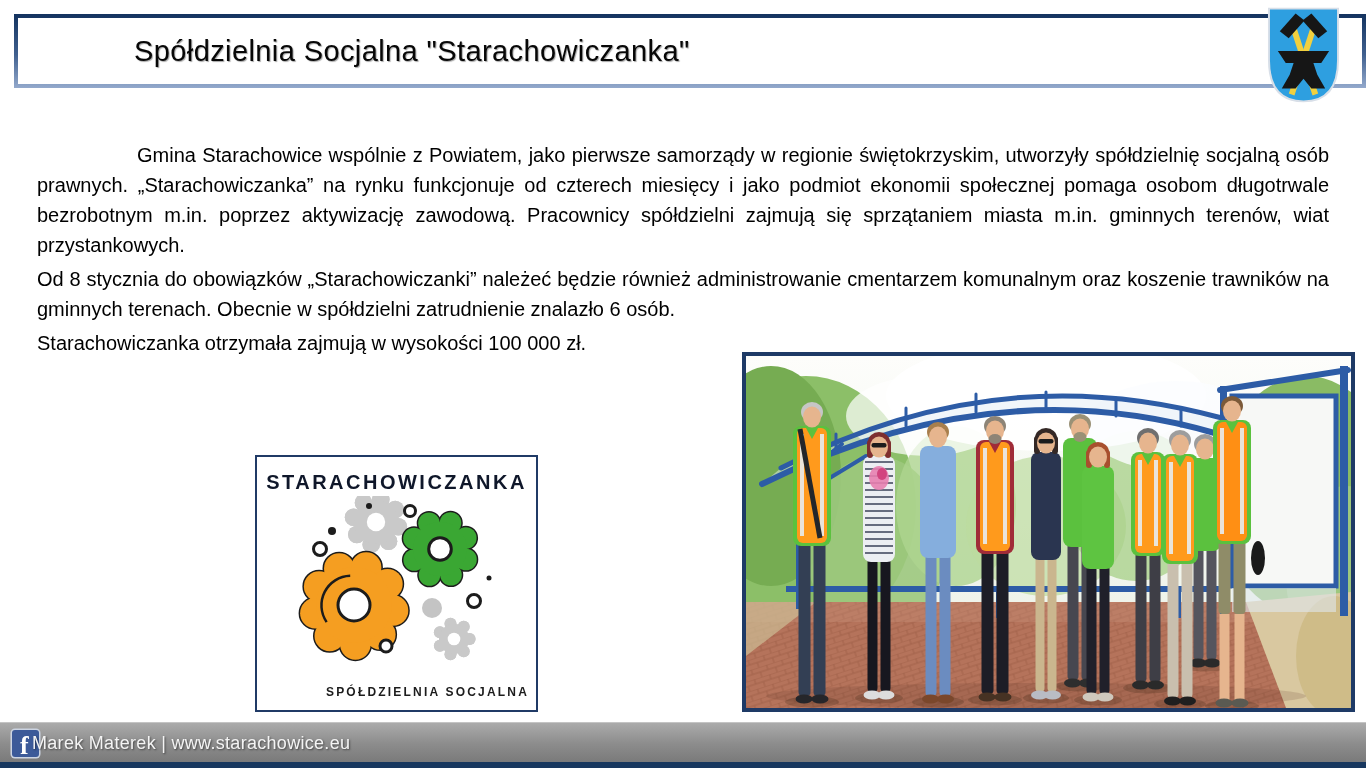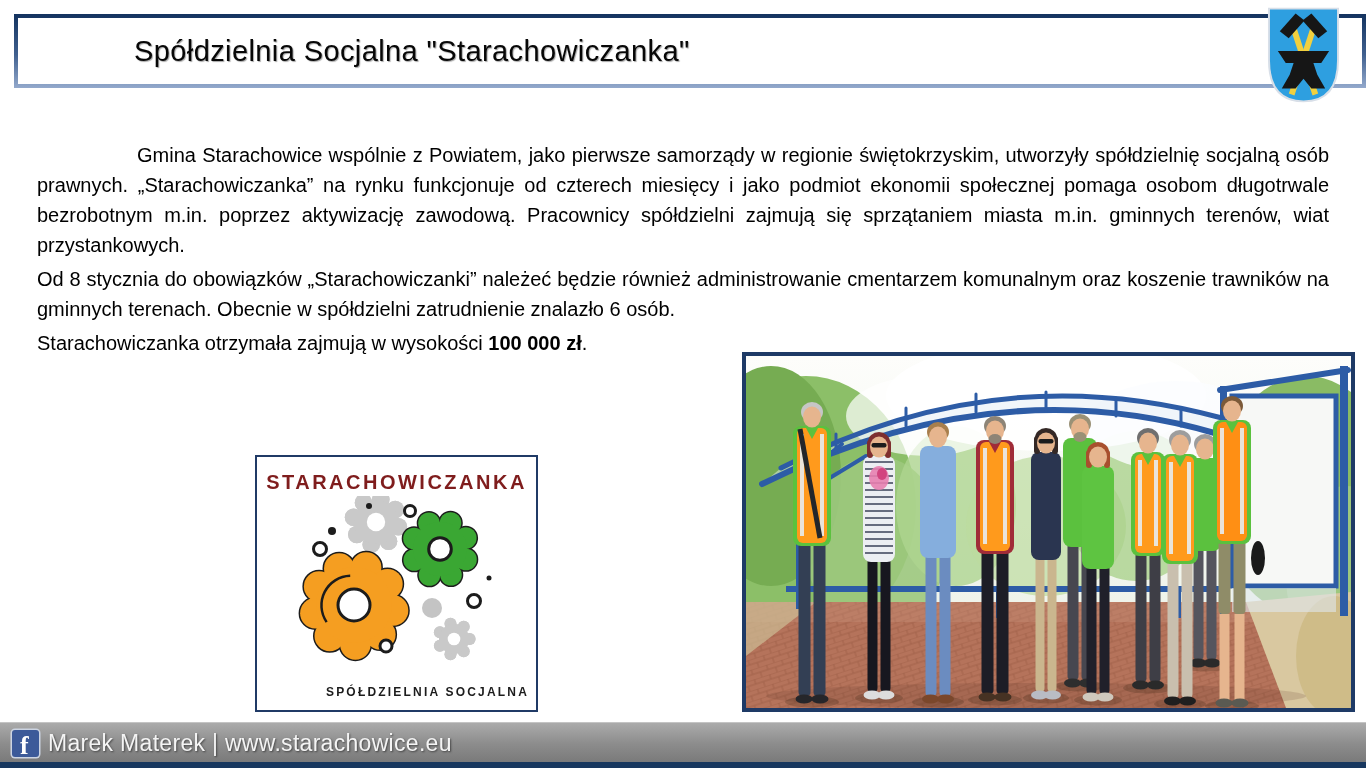--- a/index.html
+++ b/index.html
@@ -12,46 +12,46 @@
   .header-inner{width:100%;height:100%;background:#ffffff;display:flex;align-items:center;}
   .page-title{margin-left:116px;font-size:29px;letter-spacing:.4px;color:#070707;
               text-shadow:1px 1px 1px rgba(0,0,0,.35);}
   .crest{position:absolute;left:1266px;top:5px;width:75px;height:100px;z-index:5;}
 
   
   .body-text{position:absolute;left:33px;top:136px;width:1300px;font-size:20px;line-height:30px;}
   .body-text p{margin:4px;text-align:justify;}
   .body-text p.p1{text-indent:100px;}
   .body-text p.p3{text-align:left;}
-  .body-text b{font-weight:bold;text-align:center;}
+  .body-text b{font-weight:normal;text-align:center;}
 
   
   .logo-box{position:absolute;left:255px;top:455px;width:283px;height:257px;box-sizing:border-box;
             border:2px solid #203a66;background:#fff;}
   .logo-title{margin-top:14px;text-align:center;font-size:20px;font-weight:bold;
-              letter-spacing:2.5px;color:#7f1d1d;}
+              letter-spacing:2.5px;color:#0f172a;}
   .gears{display:block;width:283px;height:178px;margin-top:2px;}
   .logo-subtitle{position:absolute;bottom:11px;left:0;width:100%;text-align:center;
                  font-size:12px;font-weight:bold;letter-spacing:2.2px;color:#1c1c1c;padding-left:31px;}
 
   
   .photo-frame{position:absolute;left:742px;top:352px;width:613px;height:360px;box-sizing:border-box;
                border:4px solid #1e3a66;background:#eef3ee;}
   .photo-frame svg{display:block;width:605px;height:352px;}
 
   
   .footer{position:absolute;left:0;top:722px;width:1366px;height:46px;
           background:linear-gradient(180deg,#ababab 0%,#8d8d8d 45%,#747474 100%);
           border-top:1px solid #c4c4c4;box-sizing:border-box;}
   .footer-strip{position:absolute;left:0;bottom:0;width:100%;height:6px;background:#17375e;}
   .fb{position:absolute;left:12px;top:7px;width:27px;height:27px;background:#3c5a99;border-radius:3px;
       box-shadow:0 0 0 1.5px #ccd4e2;overflow:hidden;}
   .fb span{display:block;font-weight:bold;font-size:26px;line-height:31px;color:#fff;
            padding-left:8px;font-family:"Liberation Serif",serif;}
-  .footer-text{position:absolute;left:48px;top:0;height:40px;line-height:40px;font-size:23px;
+  .footer-text{position:absolute;left:32px;top:0;height:40px;line-height:40px;font-size:18px;
                color:#f4f4f4;text-shadow:1px 1px 2px rgba(0,0,0,.5);letter-spacing:.3px;}
 </style>
 </head>
 <body>
 
 <div class="slide">
 
   <div class="header-box">
     <div class="header-inner">
       <div class="page-title">Spółdzielnia Socjalna "Starachowiczanka"</div>

